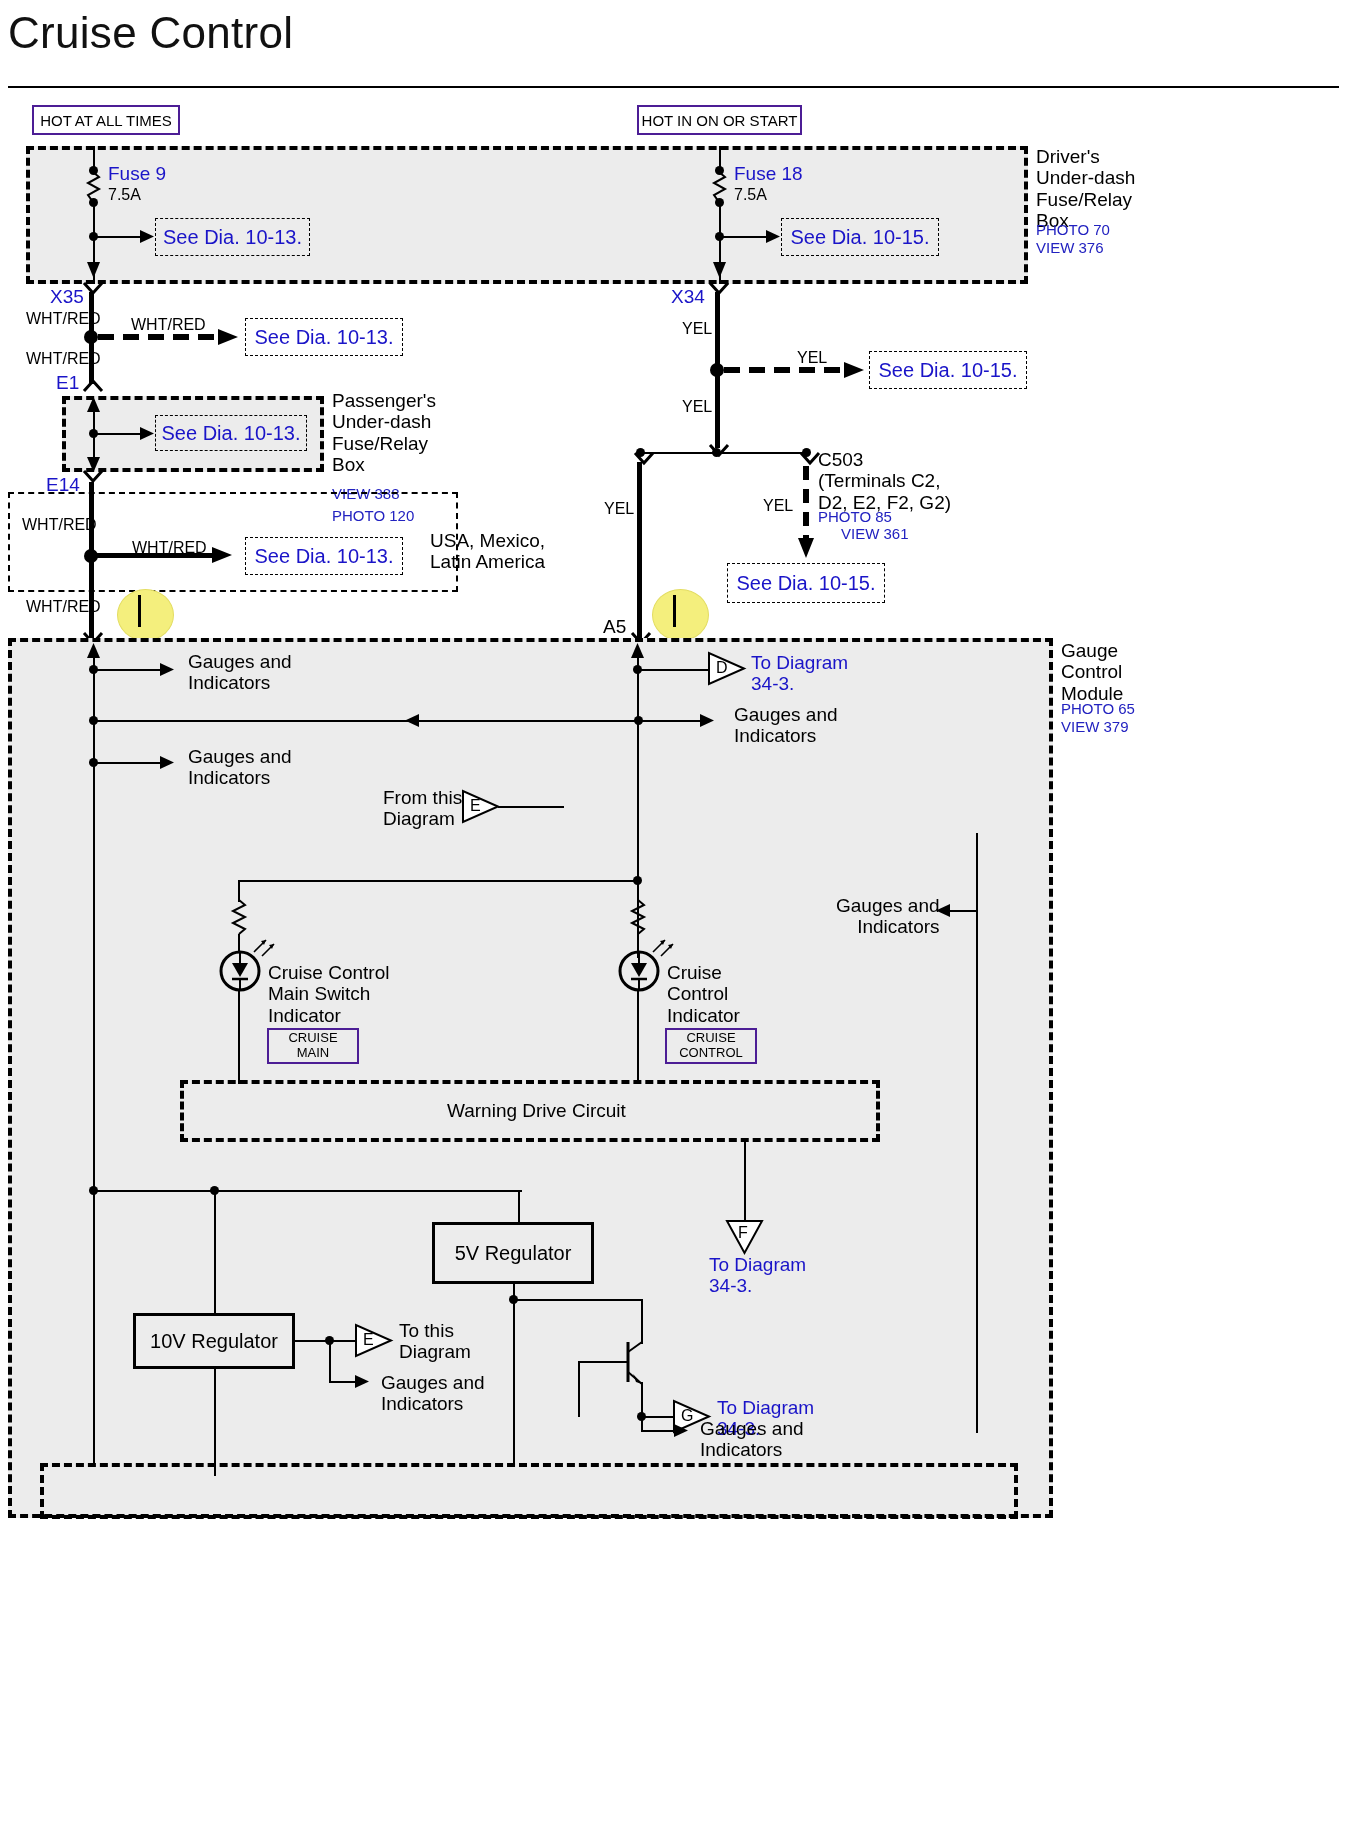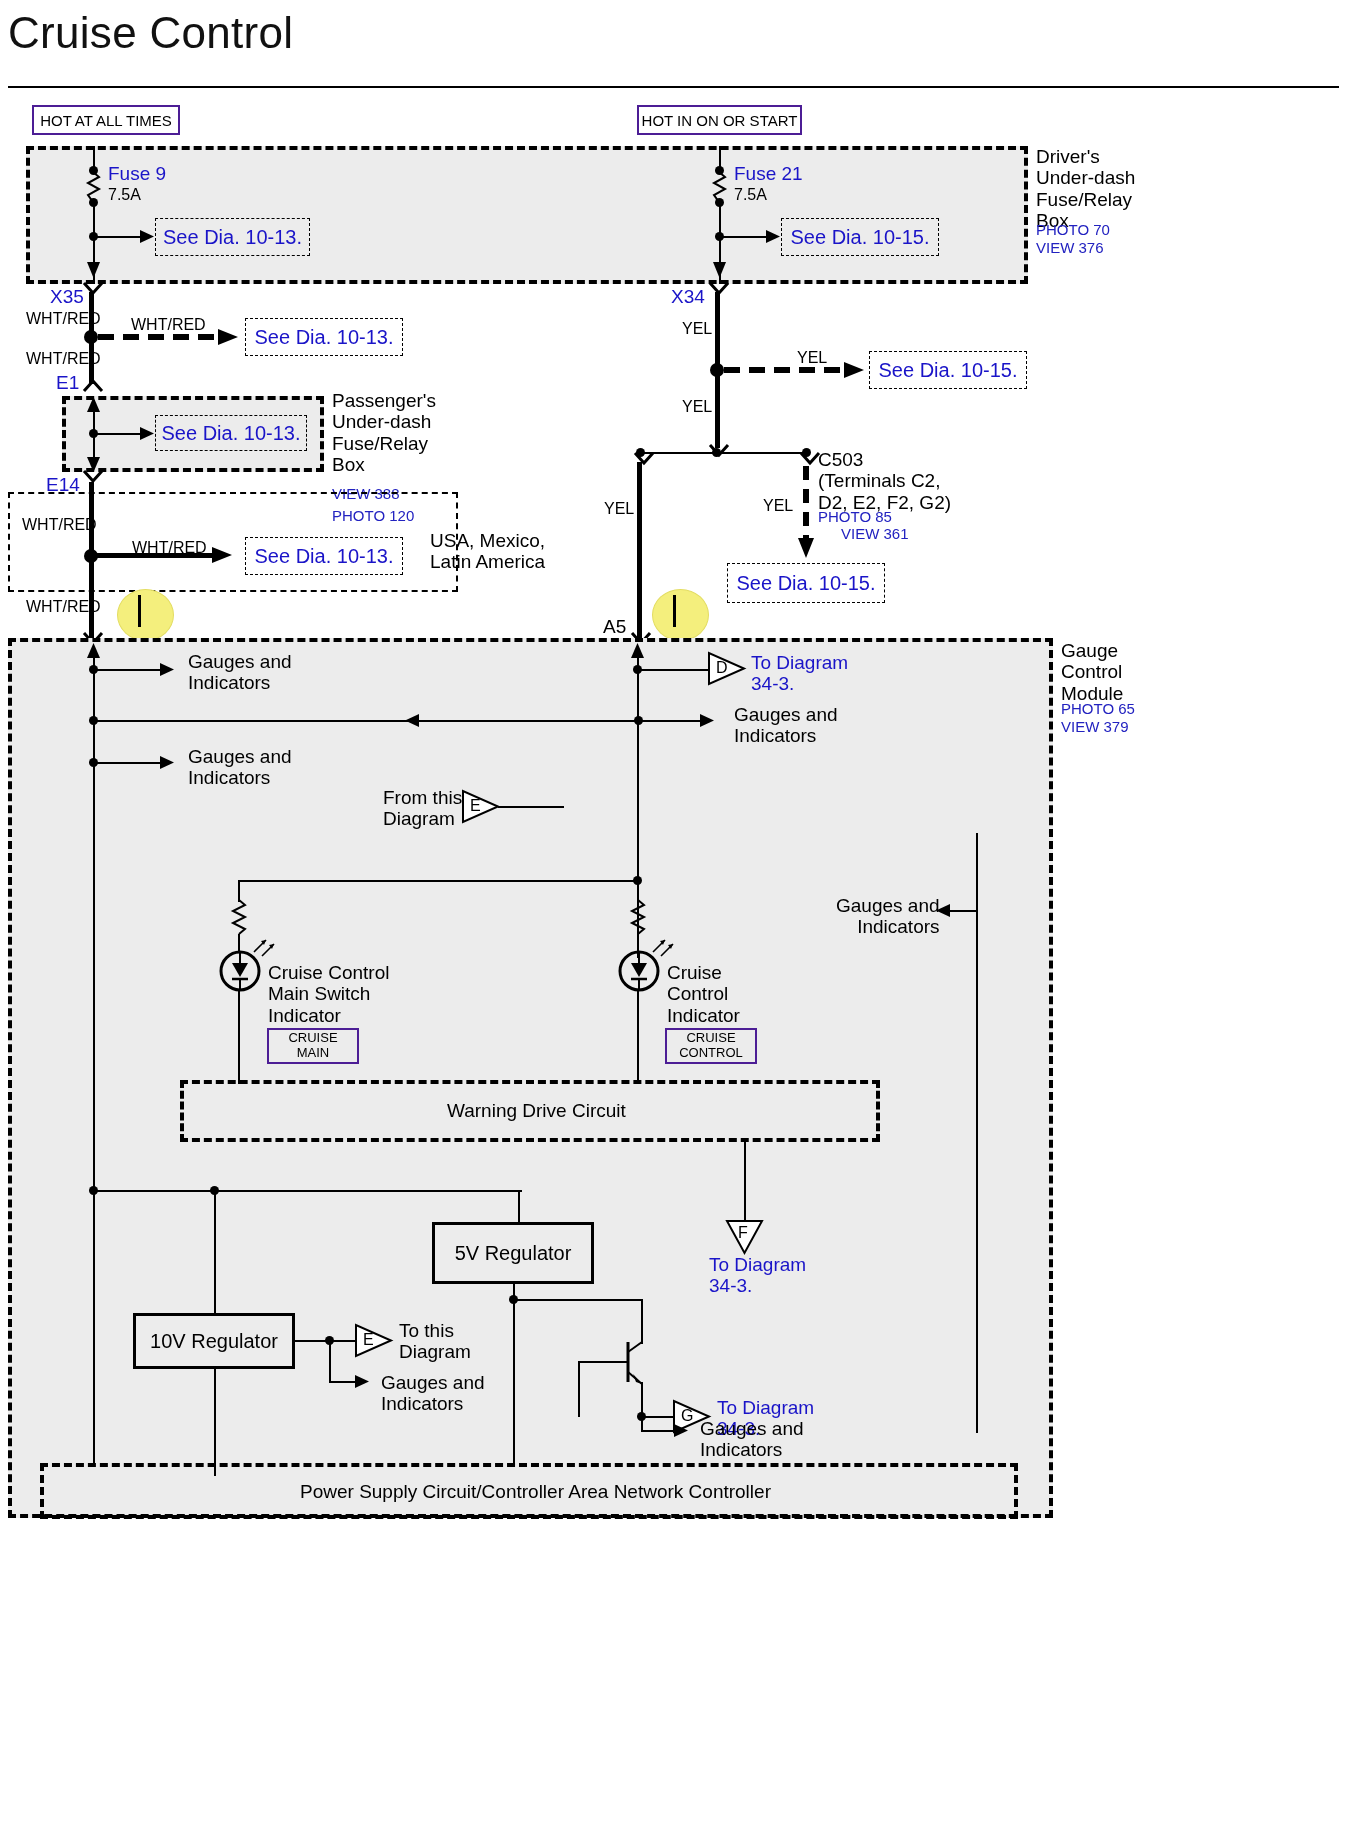--- a/index.html
+++ b/index.html
@@ -133,21 +133,21 @@
     <polygon points="0,1 14,7.5 0,14" fill="#000"></polygon>
   </svg>
   <div class="refbox" style="left:155px;top:218px;width:155px;height:38px;">See Dia. 10-13.</div>
 
   <div class="w w-thin-v" style="left:719px;top:146px;height:24px;"></div>
   <div class="dot" style="left:715px;top:166px;width:9px;height:9px;"></div>
   <svg style="left:712px;top:172px;" width="18" height="32">
     <polyline points="7,0 13,5 2,11 13,17 2,23 7,30" fill="none" stroke="#000" stroke-width="2"></polyline>
   </svg>
   <div class="dot" style="left:715px;top:198px;width:9px;height:9px;"></div>
-  <div class="abs txt blue" style="left:734px;top:163px;">Fuse 21</div>
+  <div class="abs txt blue" style="left:734px;top:163px;">Fuse 18</div>
   <div class="abs txt-sm" style="left:734px;top:186px;">7.5A</div>
 
   <div class="w w-thin-v" style="left:719px;top:204px;height:80px;"></div>
   <div class="dot" style="left:715px;top:232px;width:9px;height:9px;"></div>
   <div class="w w-thin-h" style="left:719px;top:236px;width:52px;"></div>
   <svg style="left:766px;top:229px;" width="16" height="16">
     <polygon points="0,1 14,7.5 0,14" fill="#000"></polygon>
   </svg>
   <div class="refbox" style="left:781px;top:218px;width:158px;height:38px;">See Dia. 10-15.</div>
 
@@ -473,15 +473,14 @@
   <svg style="left:674px;top:1423px;" width="16" height="16">
     <polygon points="0,1 14,7.5 0,14" fill="#000"></polygon>
   </svg>
   <div class="lbl-stack" style="left:700px;top:1418px;">Gauges and<br>Indicators</div>
 
   <div class="w w-thin-v" style="left:513px;top:1299px;height:164px;"></div>
   <div class="w w-thin-v" style="left:214px;top:1369px;height:96px;"></div>
   <div class="w w-thin-v" style="left:93px;top:1190px;height:274px;"></div>
 
   <div class="dashbox-nofill" style="left:40px;top:1463px;width:978px;height:56px;background:transparent;"></div>
-  <div class="abs txt" style="left:300px;top:1481px;">Power Supply Circuit/Controller Area Network Controller</div>
 
 </div>
 
 </body></html>

